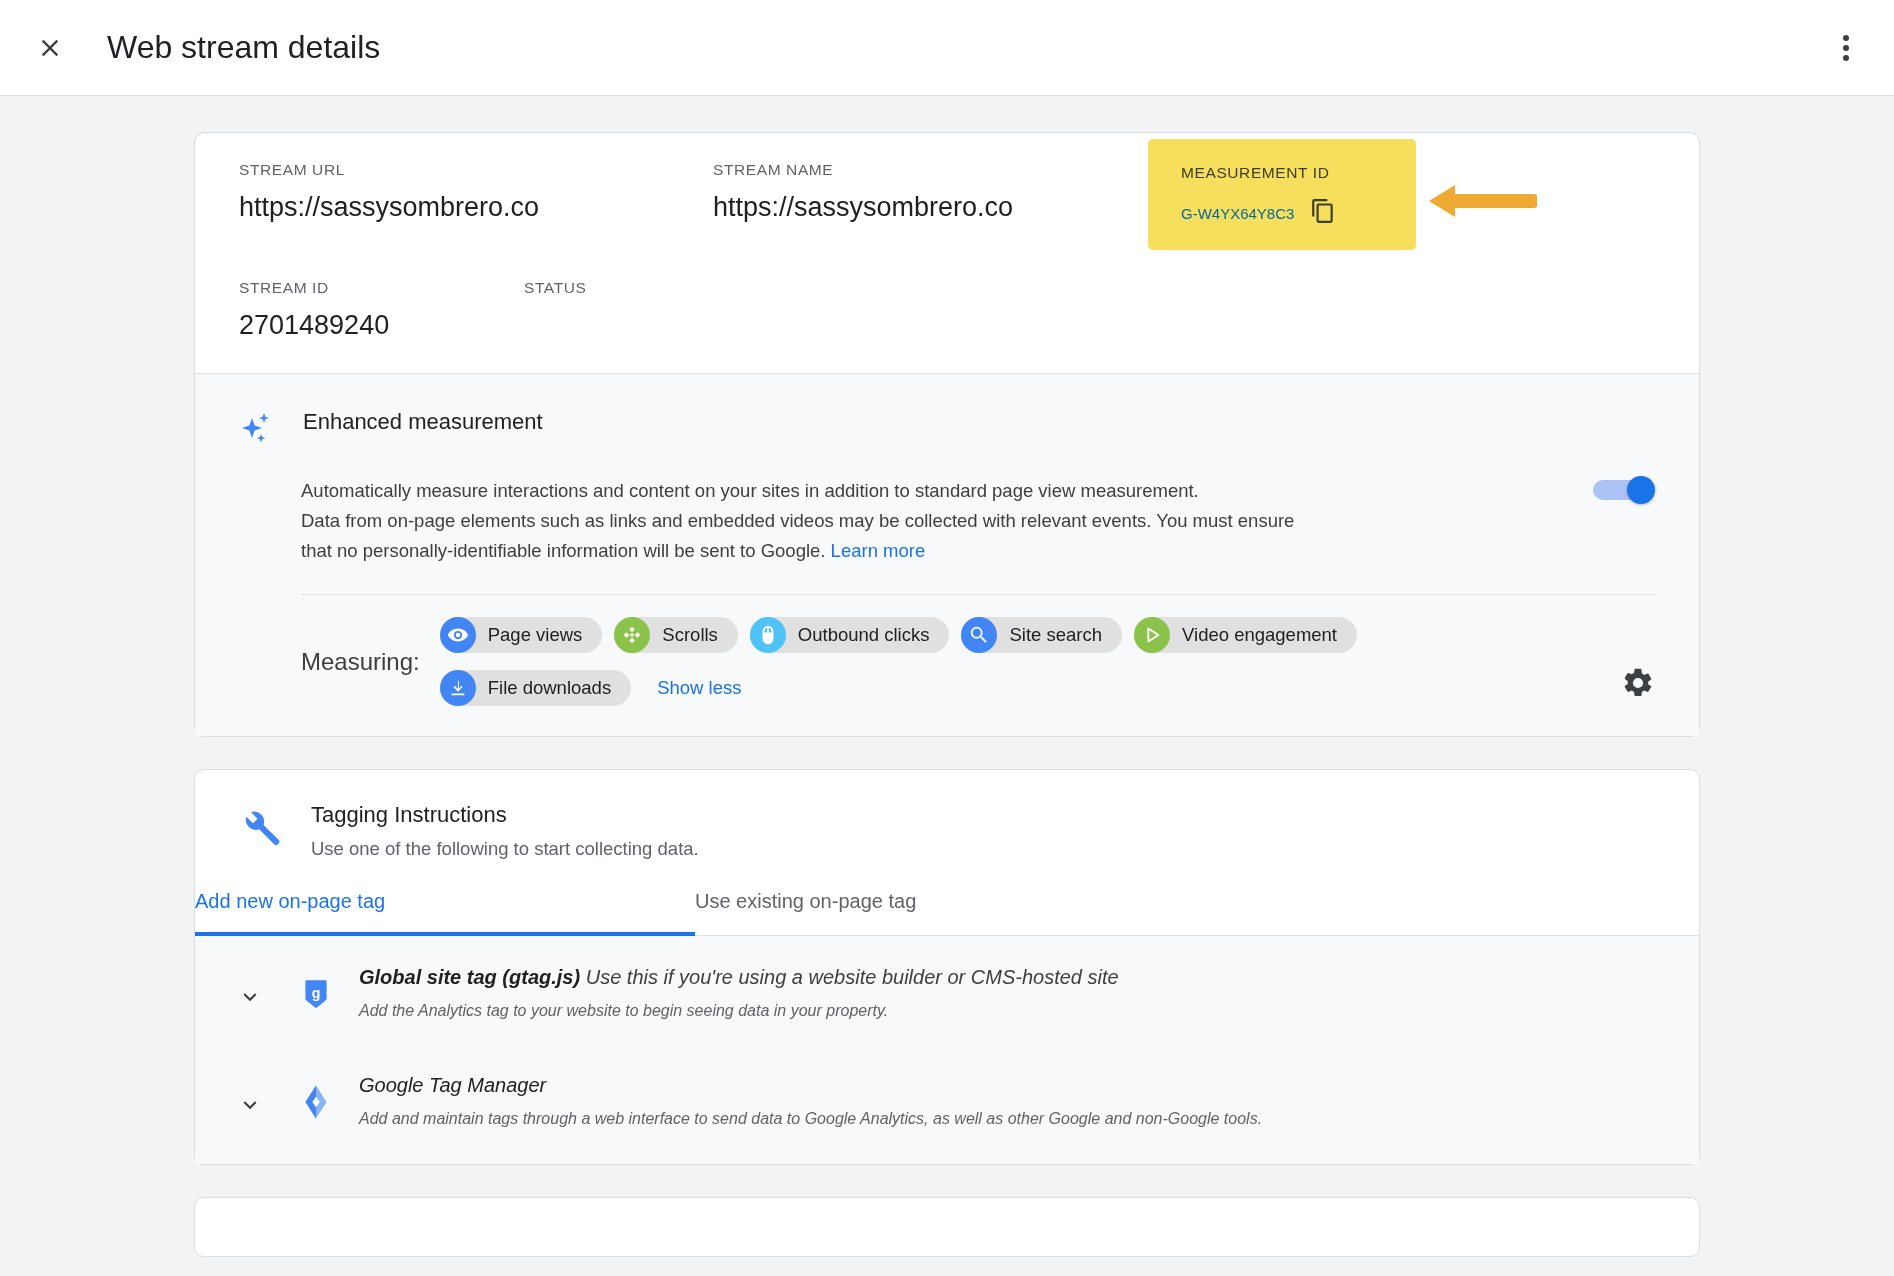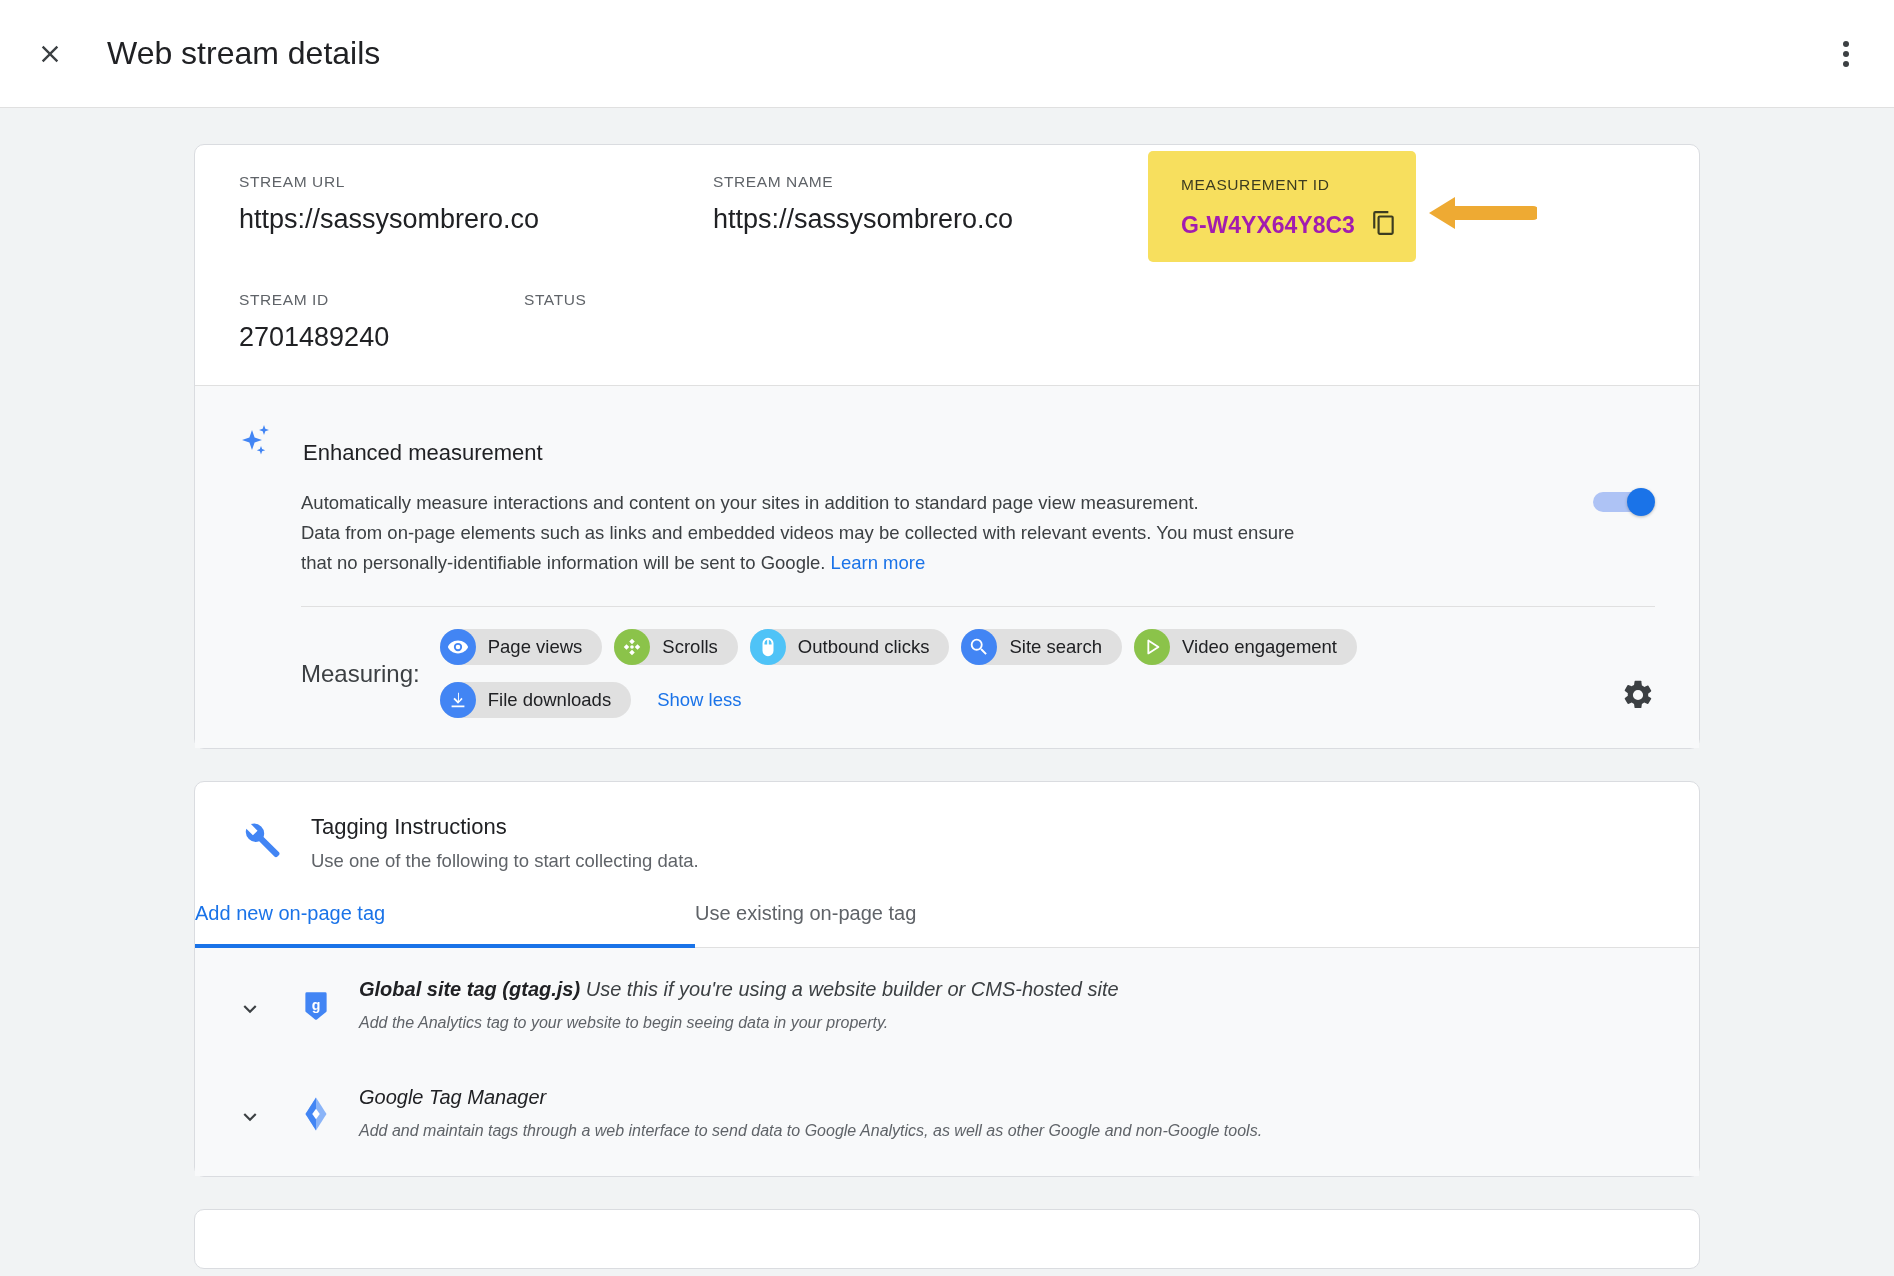--- a/index.html
+++ b/index.html
@@ -7,21 +7,21 @@
     width: 1894px;
     height: 1276px;
     overflow: hidden;
     background: #f1f3f4;
     font-family: "Liberation Sans", sans-serif;
     -webkit-font-smoothing: antialiased;
   }
 
   
   .topbar {
-    height: 108px;
+    height: 96px;
     background: #ffffff;
     border-bottom: 1px solid #e0e0e0;
     display: flex;
     align-items: center;
     padding: 0 24px 0 26px;
     position: relative;
   }
   .close-btn {
     width: 48px; height: 48px;
     display: flex; align-items: center; justify-content: center;
@@ -110,24 +110,24 @@
     left: 953px;
     top: 6px;
     width: 268px;
     background: #f7df5e;
     border-radius: 5px;
     padding: 25px 22px 22px 33px;
   }
   .mid-highlight .flabel { color: #3c3c20; margin-bottom: 16px; }
   .mid-value-row { display: flex; align-items: center; }
   .mid-value {
-    font-size: 23px;
-    color: #a21caf;
-    white-space: nowrap;
-    font-weight: 700;
+    font-size: 15px;
+    color: #0369a1;
+    white-space: nowrap;
+    font-weight: 400;
   }
   .copy-icon { margin-left: 16px; cursor: pointer; display:block; }
 
   .arrow-wrap {
     position: absolute;
     left: 1232px;
     top: 48px;
     width: 110px;
     height: 40px;
   }
@@ -141,21 +141,21 @@
   .em-head {
     display: flex;
     align-items: flex-start;
     padding: 0 44px 0 44px;
   }
   .sparkle { width: 40px; flex: 0 0 40px; margin-top: 2px; }
   .em-title {
     font-size: 22px;
     color: #202124;
     margin-left: 24px;
-    margin-top: 20px;
+    margin-top: 1px;
   }
   .em-body {
     padding: 22px 44px 0 106px;
     position: relative;
   }
   .em-desc {
     font-size: 18.5px;
     line-height: 30px;
     color: #3c4043;
     max-width: 1010px;

